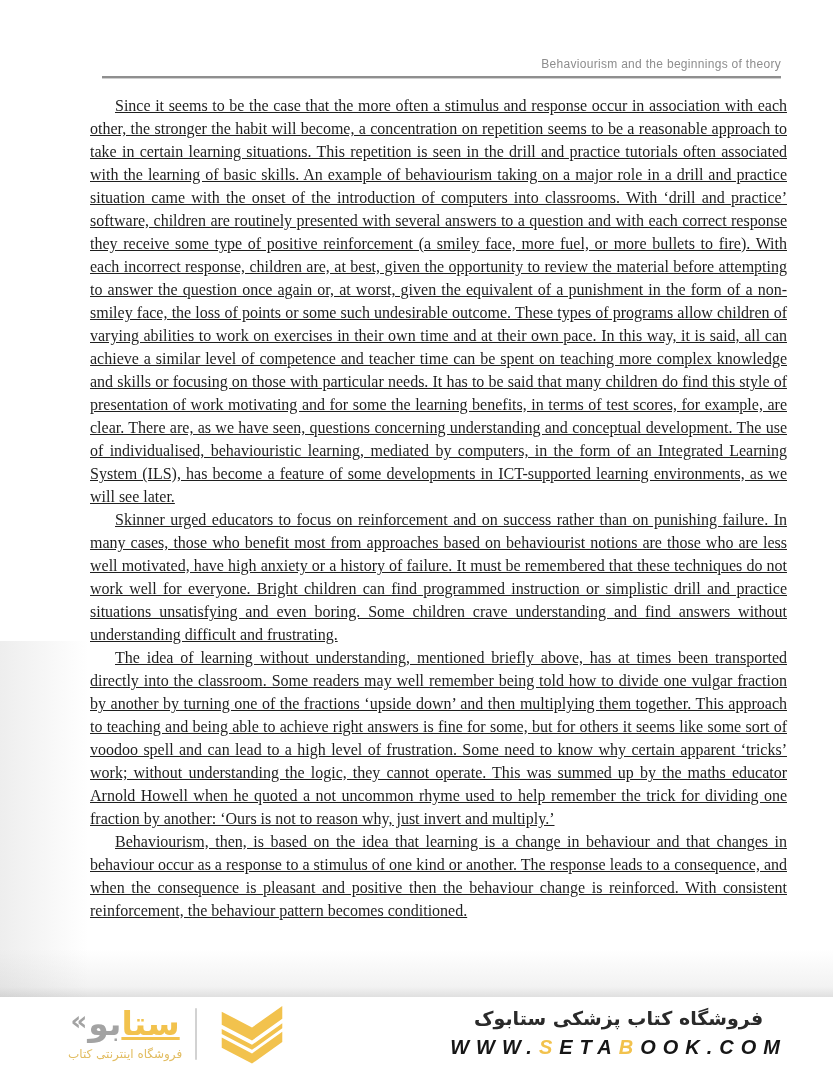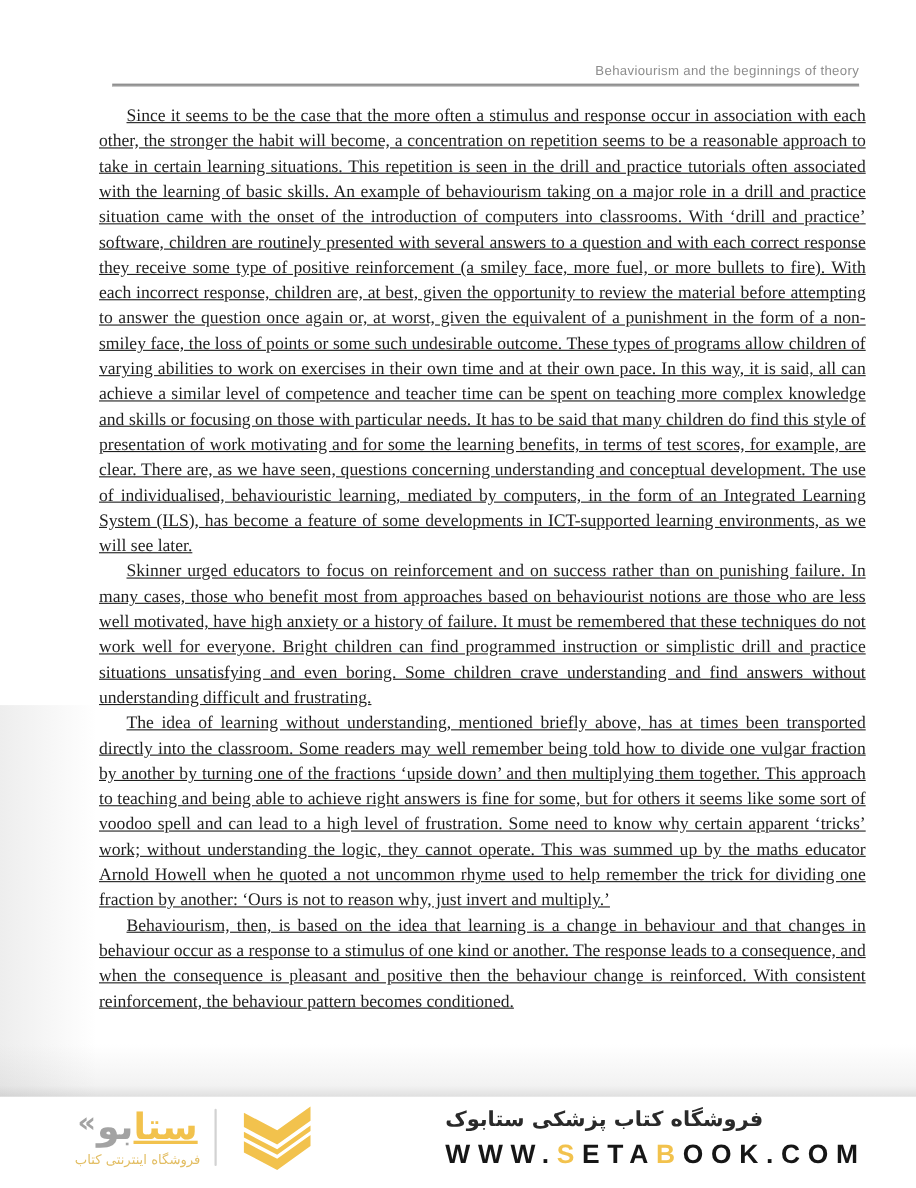--- a/index.html
+++ b/index.html
@@ -66,30 +66,30 @@
   .tagline {
     direction:rtl; margin-top:7px;
     font-family:"DejaVu Sans", sans-serif;
     font-size:12px; color:var(--tagline_gold,#e2bd62);
     white-space:nowrap;
   }
   .divider { width:2px; height:52px; background:#d2d2d2; border-radius:1px; }
   .emblem { display:block; }
   .emblem polygon { fill:var(--gold,#f2c24d); }
 
-  .right-group { position:absolute; right:46px; top:10px; text-align:left; }
+  .right-group { position:absolute; right:46px; top:10px; text-align:center; }
   .store-title {
     direction:rtl;
     font-family:"DejaVu Sans", sans-serif; font-weight:bold;
     font-size:19px; color:#2a2a2a; white-space:nowrap;
   }
   .website-url {
     margin-top:7px;
     font-family:"Liberation Sans", sans-serif; font-weight:bold;
-    font-size:24px; letter-spacing:7px; color:#161616; white-space:nowrap;
+    font-size:20px; letter-spacing:7px; color:#161616; white-space:nowrap;font-style:italic;
   }
   .website-url .gold { color:var(--gold,#f2c24d); }
 </style>
 </head>
 <body>
 
 <div class="page">
   <div class="running-title">Behaviourism and the beginnings of theory</div>
   <div class="header-rule"></div>
 

